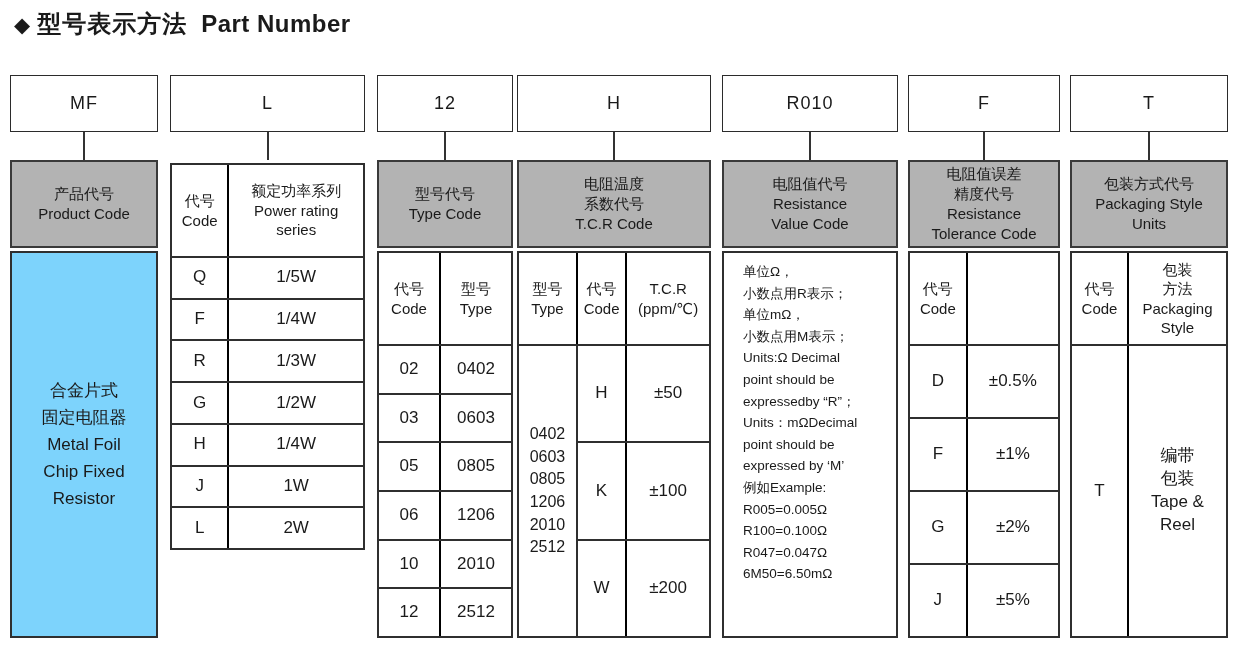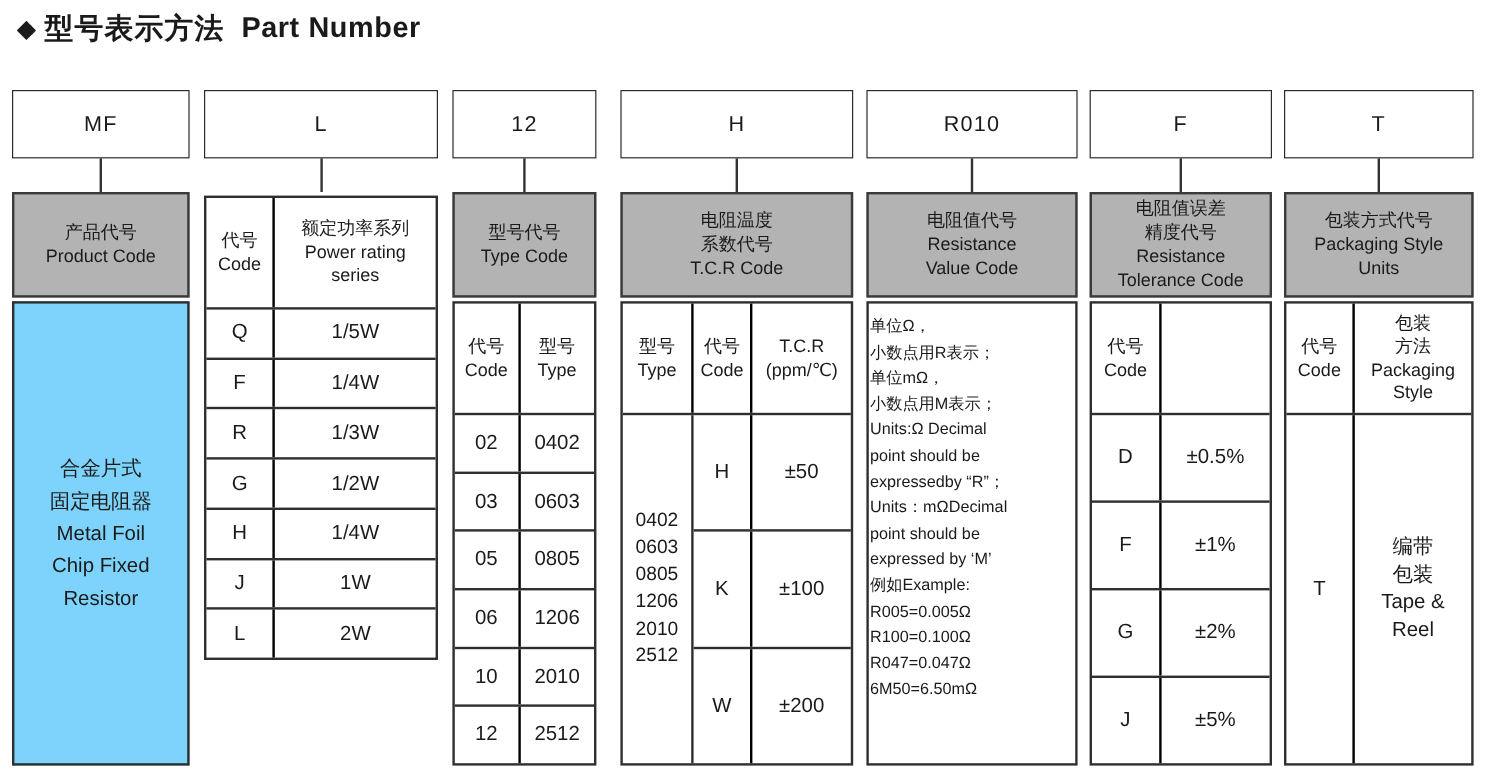--- a/index.html
+++ b/index.html
@@ -42,25 +42,25 @@
   .tcr-body { flex:1; display:flex; }
   .tcr-types { width:31%; border-right:2px solid #2f2f2f; display:flex; align-items:center;
                justify-content:center; text-align:center; font-size:16px; line-height:1.42; white-space:pre-line; }
   .tcr-rows { flex:1; display:flex; flex-direction:column; }
   .tcr-rows .td.code { width:37.5%; }
 
   .bigcell { width:100%; height:387px; margin-top:3px; border:2px solid #2f2f2f; background:#7dd3fc;
              display:flex; align-items:center; justify-content:center; text-align:center;
              font-size:17px; line-height:1.6; white-space:pre-line; }
   .textcell { width:100%; height:387px; margin-top:3px; border:2px solid #2f2f2f; background:#fff;
-              padding:8px 1px; font-size:13.5px; line-height:1.6; white-space:pre-line; text-align:left; }
+              padding:8px 19px; font-size:13.5px; line-height:1.6; white-space:pre-line; text-align:left; }
 
   .c1{left:10px;   width:148px;}
   .c2{left:170px;  width:195px;}
-  .c3{left:377px;  width:120px;}
+  .c3{left:377px;  width:136px;}
   .c4{left:517px;  width:194px;}
   .c5{left:722px;  width:176px;}
   .c6{left:908px;  width:152px;}
   .c7{left:1070px; width:158px;}
 </style>
 </head>
 <body>
 
 <div class="page">
 

